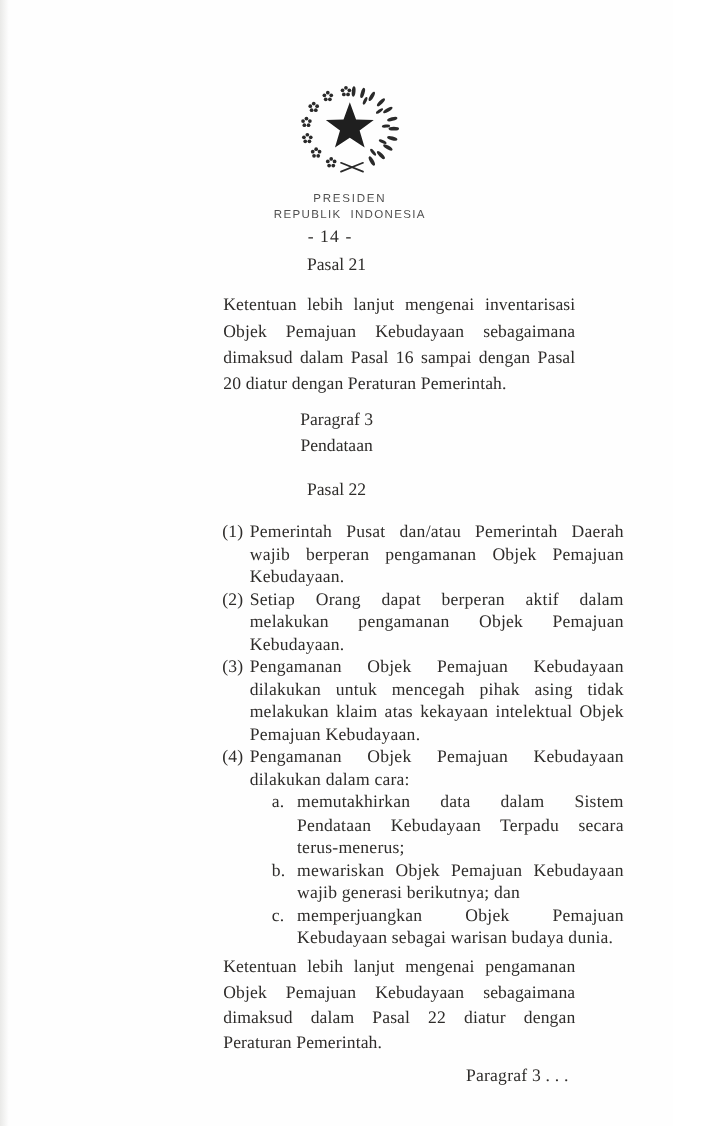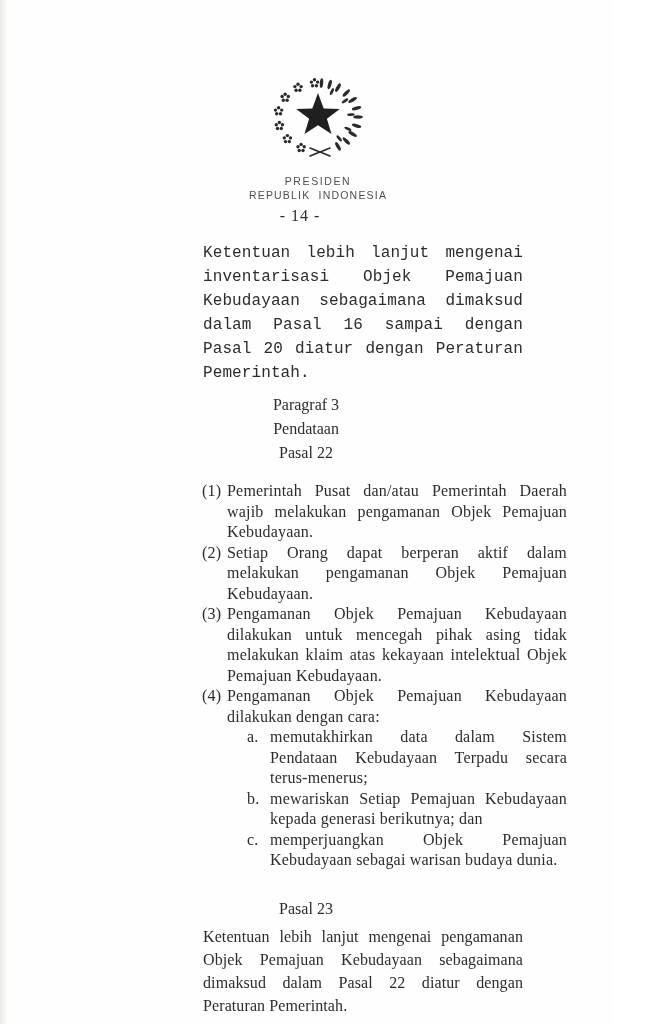--- a/index.html
+++ b/index.html
@@ -33,28 +33,28 @@
     margin-top:4px;text-align:center;
     font-size:16px;line-height:20px;letter-spacing:1px;
     transform:translateX(-6px);
   }
   .heading{
     margin-top:0;text-align:center;
     font-size:16px;line-height:24px;
   }
   .h-pasal21{margin-top:5px;line-height:20px;}
   .h-paragraf2{margin-top:8px;}
-  .h-pasal22{margin-top:0;}
+  .h-pasal22{margin-top:16px;}
   .h-pasal23{margin-top:26px;}
   .para{
     margin:0 89px 0 203px;
     text-align:justify;
     font-size:16px;line-height:24px;letter-spacing:0.1px;
   }
-  .para-first{margin-top:15px;font-family:Liberation Mono, monospace;}
+  .para-first{margin-top:15px;}
   .para-closing{margin-top:4px;line-height:23px;}
   .list{
     margin:16px 0 0 202px;width:365px;
     font-size:16px;line-height:20.5px;letter-spacing:0.2px;
   }
   .li{display:flex;}
   .li .num{flex:0 0 25px;}
   .li .txt{flex:1;text-align:justify;}
   .sli{display:flex;margin-left:45px;}
   .sli .num{flex:0 0 23px;}
@@ -117,57 +117,57 @@
     <g stroke="#2a2a2a" stroke-width="1.6" stroke-linecap="round">
       <line x1="38" y1="78" x2="58" y2="70"></line>
       <line x1="38" y1="70" x2="58" y2="78"></line>
     </g>
   </svg>
 
   <div class="org-line1">PRESIDEN</div>
   <div class="org-line2">REPUBLIK INDONESIA</div>
   <div class="page-number">- 14 -</div>
 
+  <div class="heading h-pasal21">Pasal 21</div>
 
   <p class="para para-first">Ketentuan lebih lanjut mengenai inventarisasi Objek Pemajuan Kebudayaan sebagaimana dimaksud dalam Pasal 16 sampai dengan Pasal 20 diatur dengan Peraturan Pemerintah.</p>
 
   <div class="heading h-paragraf2">Paragraf 3</div>
   <div class="heading">Pendataan</div>
 
   <div class="heading h-pasal22">Pasal 22</div>
 
   <div class="list">
     <div class="li">
       <span class="num">(1)</span>
-      <span class="txt">Pemerintah Pusat dan/atau Pemerintah Daerah wajib melakukan pengamanan Objek Pemajuan Kebudayaan.</span>
+      <span class="txt">Pemerintah Pusat dan/atau Pemerintah Daerah wajib berperan pengamanan Objek Pemajuan Kebudayaan.</span>
     </div>
     <div class="li">
       <span class="num">(2)</span>
       <span class="txt">Setiap Orang dapat berperan aktif dalam melakukan pengamanan Objek Pemajuan Kebudayaan.</span>
     </div>
     <div class="li">
       <span class="num">(3)</span>
       <span class="txt">Pengamanan Objek Pemajuan Kebudayaan dilakukan untuk mencegah pihak asing tidak melakukan klaim atas kekayaan intelektual Objek Pemajuan Kebudayaan.</span>
     </div>
     <div class="li">
       <span class="num">(4)</span>
-      <span class="txt">Pengamanan Objek Pemajuan Kebudayaan dilakukan dengan cara:</span>
+      <span class="txt">Pengamanan Objek Pemajuan Kebudayaan dilakukan dalam cara:</span>
     </div>
     <div class="sli">
       <span class="num">a.</span>
       <span class="txt">memutakhirkan data dalam Sistem Pendataan Kebudayaan Terpadu secara terus-menerus;</span>
     </div>
     <div class="sli">
       <span class="num">b.</span>
-      <span class="txt">mewariskan Setiap Pemajuan Kebudayaan kepada generasi berikutnya; dan</span>
+      <span class="txt">mewariskan Objek Pemajuan Kebudayaan wajib generasi berikutnya; dan</span>
     </div>
     <div class="sli">
       <span class="num">c.</span>
       <span class="txt">memperjuangkan Objek Pemajuan Kebudayaan sebagai warisan budaya dunia.</span>
     </div>
   </div>
 
-  <div class="heading h-pasal23">Pasal 23</div>
 
   <p class="para para-closing">Ketentuan lebih lanjut mengenai pengamanan Objek Pemajuan Kebudayaan sebagaimana dimaksud dalam Pasal 22 diatur dengan Peraturan Pemerintah.</p>
 
   <div class="catchword">Paragraf 3 . . .</div>
 </div>
 
 </body></html>

